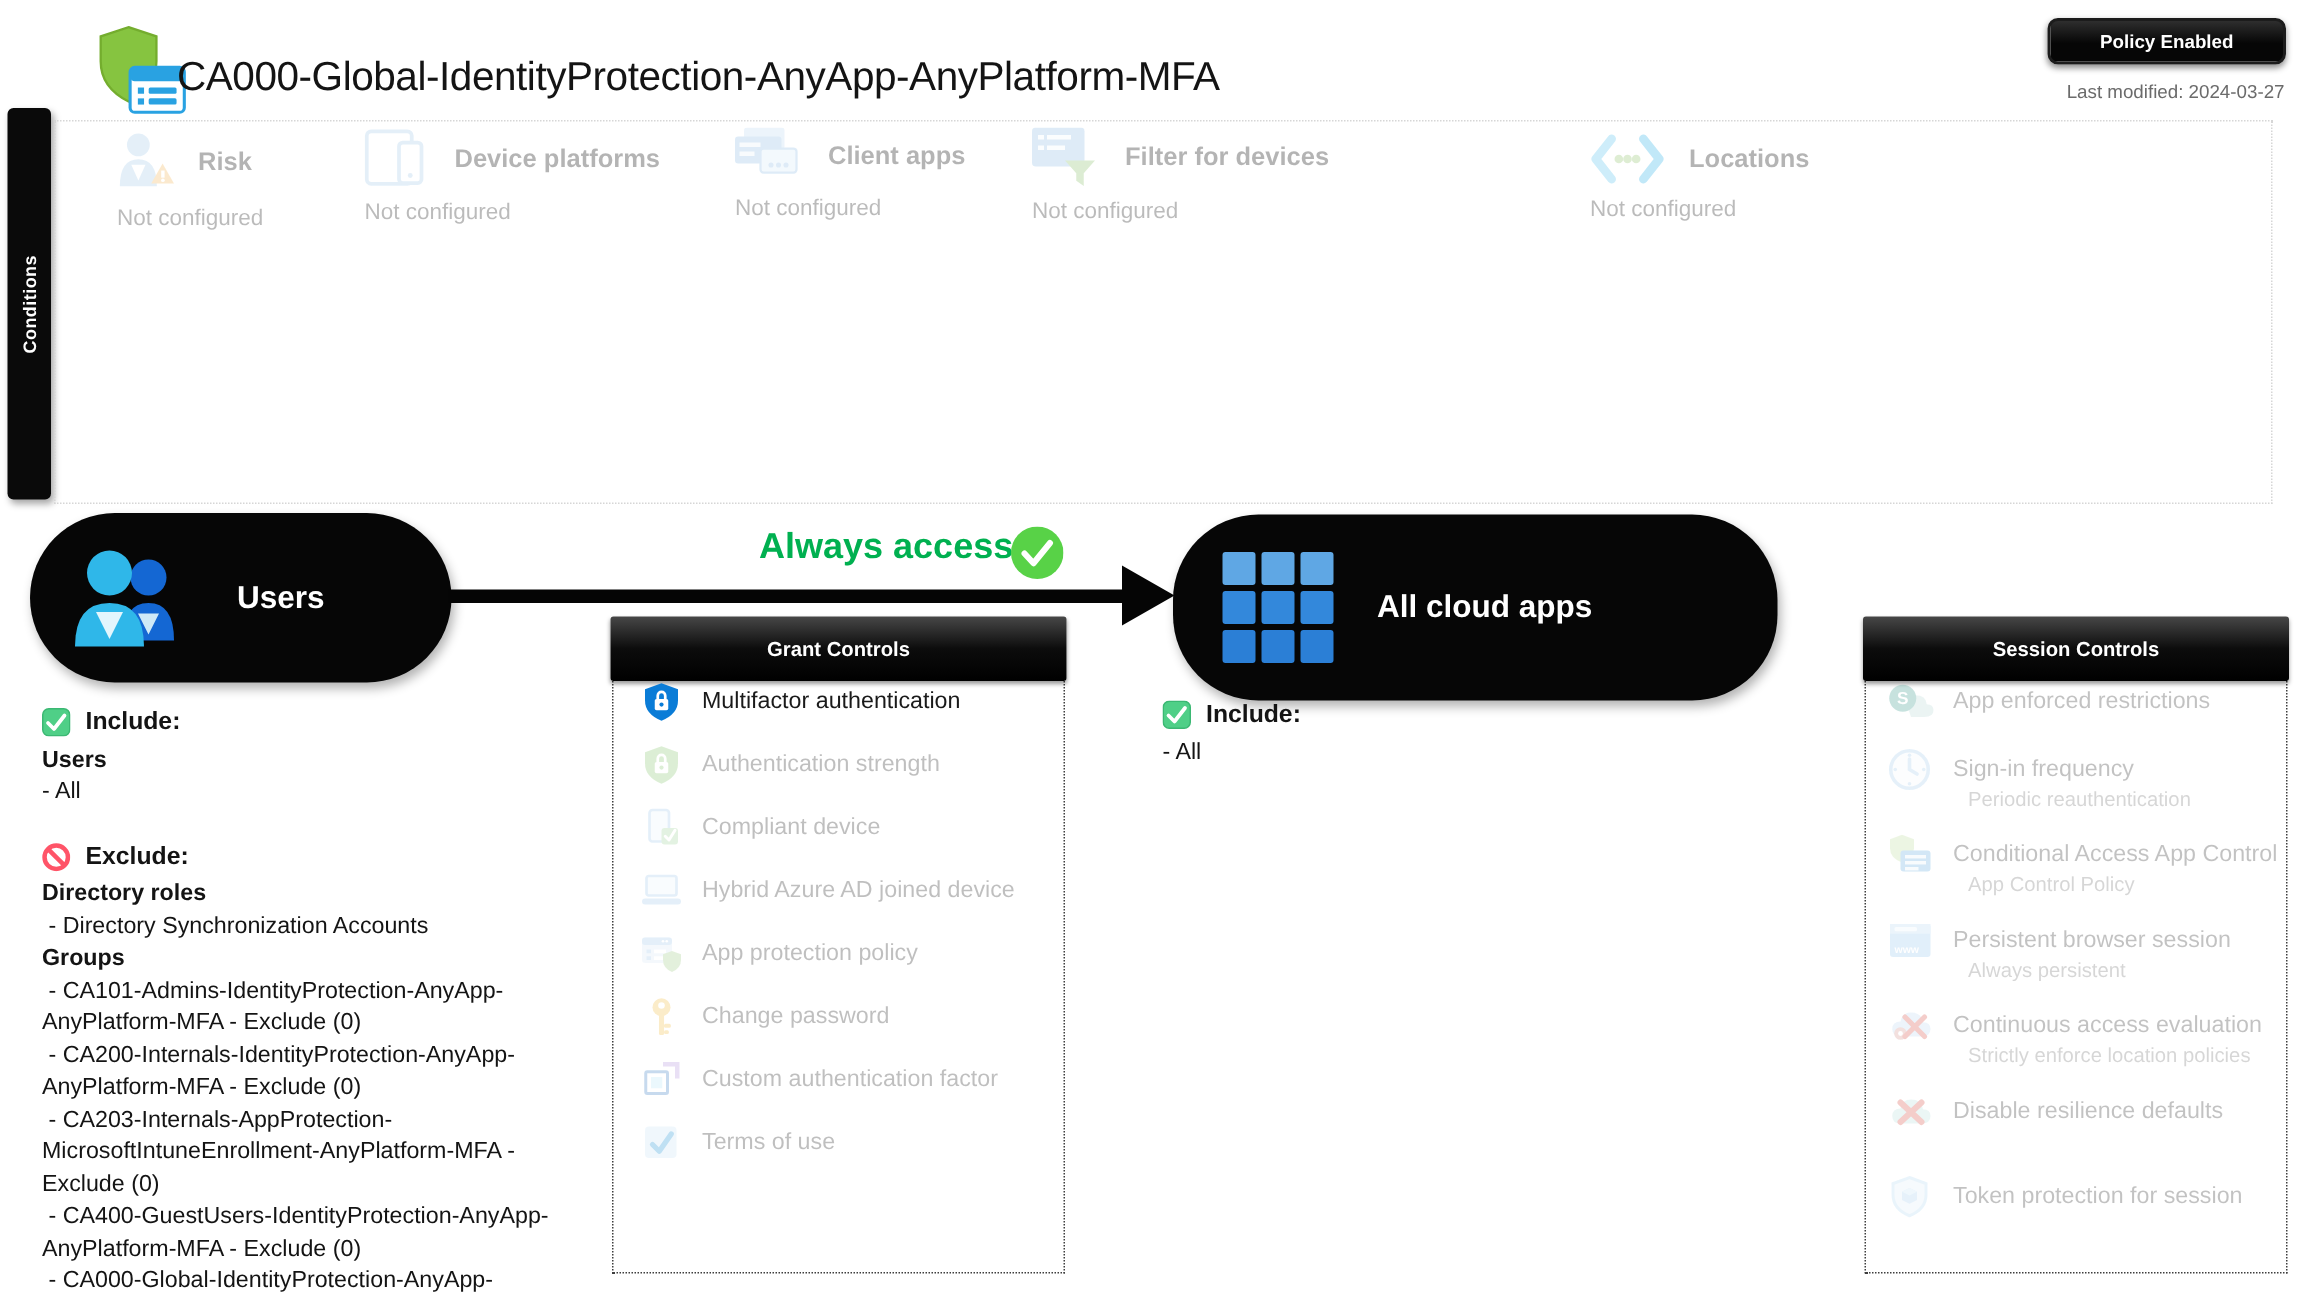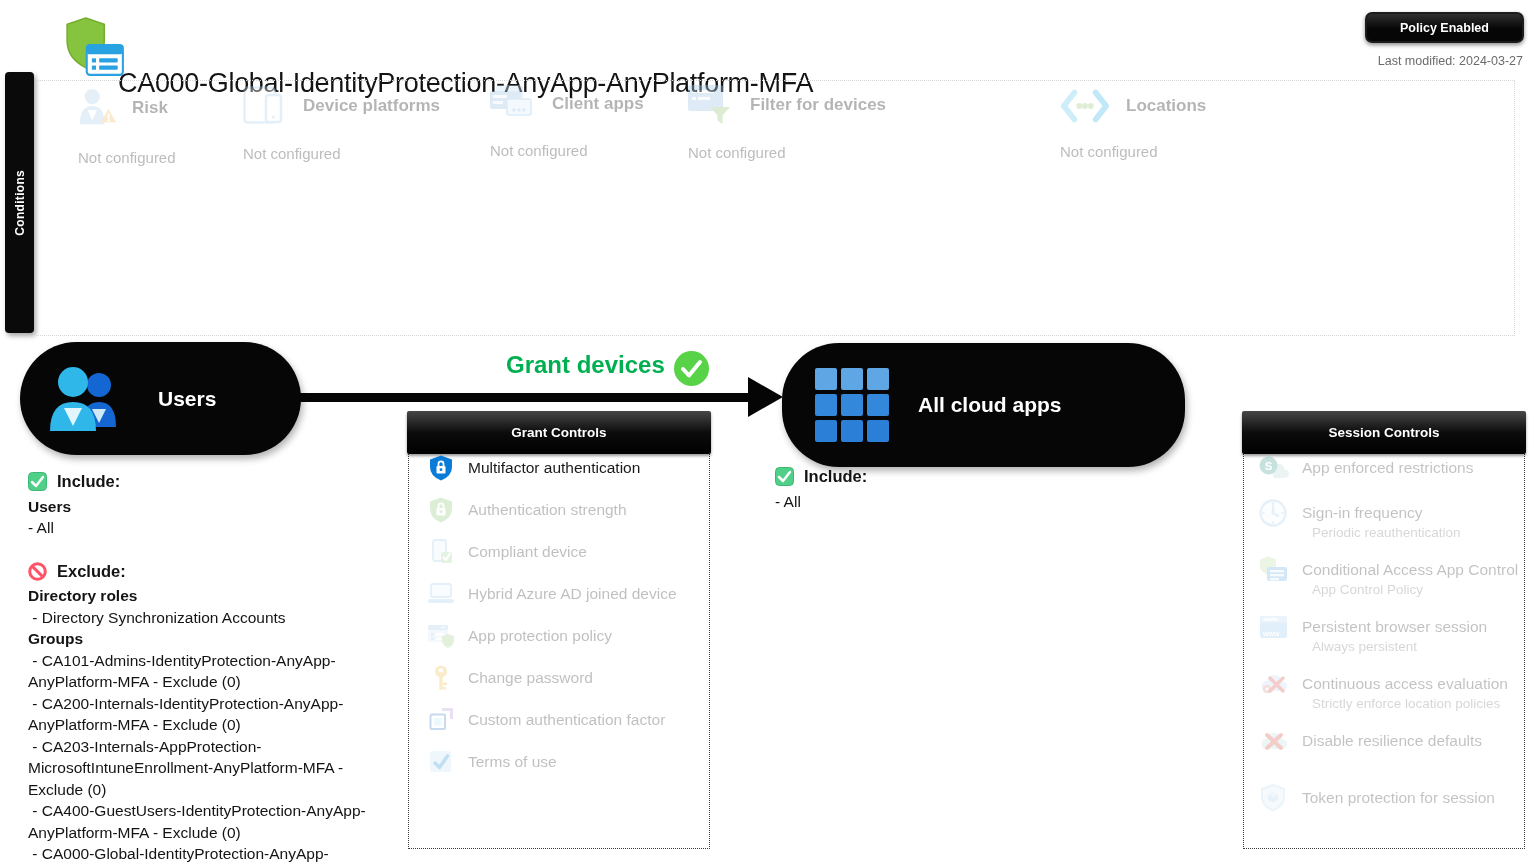--- a/index.html
+++ b/index.html
@@ -5,21 +5,21 @@
   * { box-sizing: border-box; }
   html,body { margin:0; padding:0; }
   body {
     width:1536px; height:862px; overflow:hidden; position:relative;
     background:#ffffff; font-family:"Liberation Sans", sans-serif; color:#1a1a1a;
   }
   .abs { position:absolute; }
 
   
   .title-icon { left:63px; top:15px; width:64px; height:64px; }
-  .page-title { left:118px; top:36px; font-size:27px; font-weight:400; color:#141414; letter-spacing:-0.3px; white-space:nowrap;margin-top:32px; }
+  .page-title { left:118px; top:36px; font-size:27px; font-weight:400; color:#141414; letter-spacing:-0.3px; white-space:nowrap; }
   .status-badge {
     right:12px; top:12px; width:159px; height:31px;
     background:linear-gradient(180deg,#2e2e2e,#060606 55%); border:2px solid #1c1c1c; border-radius:7px;
     color:#fff; font-size:12.5px; font-weight:700;
     display:flex; align-items:center; justify-content:center;
     box-shadow:0 2px 4px rgba(0,0,0,.45);
   }
   .last-modified { right:13px; top:54px; font-size:12.5px; color:#6b6b6b; }
 
   
@@ -29,21 +29,21 @@
     display:flex; align-items:center; justify-content:center;
   }
   .cond-tab span {
     writing-mode:vertical-rl; transform:rotate(180deg);
     color:#fff; font-size:12px; font-weight:700; letter-spacing:.3px;
   }
   .cond-box { left:36px; top:80px; width:1479px; height:256px; border:1px dotted #d6d6d6; }
   .cond-item { opacity:.38; }
   .cond-row { display:flex; align-items:center; gap:16px; }
   .cond-label { font-size:17px; font-weight:700; color:#3d3d3d; white-space:nowrap; }
-  .cond-status { font-size:15px; color:#4f4f4f; margin-top:19px; }
+  .cond-status { font-size:15px; color:#4f4f4f; margin-top:7px; }
 
   
   .pill {
     background:#060606; border-radius:57px; display:flex; align-items:center;
     box-shadow:2px 4px 7px rgba(0,0,0,.3); color:#fff;
   }
   .pill-users { left:20px; top:342px; width:281px; height:113px; padding-left:26px; gap:32px; }
   .pill-apps  { left:782px; top:343px; width:403px; height:124px; padding-left:32px; gap:28px; }
   .pill-label { font-size:21px; font-weight:700; color:#fff; white-space:nowrap; }
   .arrow-line { left:299px; top:393px; width:458px; height:9px; background:#050505; }
@@ -187,21 +187,21 @@
     <path d="M46 45 L53 59 L60 45 Z" fill="#cfe9f7"></path>
     <circle cx="27" cy="18" r="15" fill="#2fb7e9"></circle>
     <path d="M4 67 Q4 38 27 38 Q50 38 50 67 Z" fill="#2fb7e9"></path>
     <path d="M18 44 L27 62 L36 44 Z" fill="#e3f6fd"></path>
   </svg>
   <span class="pill-label">Users</span>
 </div>
 
 <div class="abs arrow-line"></div>
 <div class="abs arrow-head"></div>
-<div class="abs grant-access-label">Grant devices</div>
+<div class="abs grant-access-label">Always access</div>
 <svg class="abs grant-check" viewBox="0 0 35 35">
   <circle cx="17.5" cy="17.5" r="17.5" fill="#58d247"></circle>
   <polyline points="9,18 15,24.5 26,11" fill="none" stroke="#ffffff" stroke-width="4" stroke-linecap="round" stroke-linejoin="round"></polyline>
 </svg>
 
 <div class="abs pill pill-apps">
   <svg width="76" height="76" viewBox="0 0 76 76">
     <rect x="1" y="1" width="22" height="22" rx="2" fill="#5fa7e4"></rect>
       <rect x="27" y="1" width="22" height="22" rx="2" fill="#5fa7e4"></rect>
       <rect x="53" y="1" width="22" height="22" rx="2" fill="#5fa7e4"></rect>

